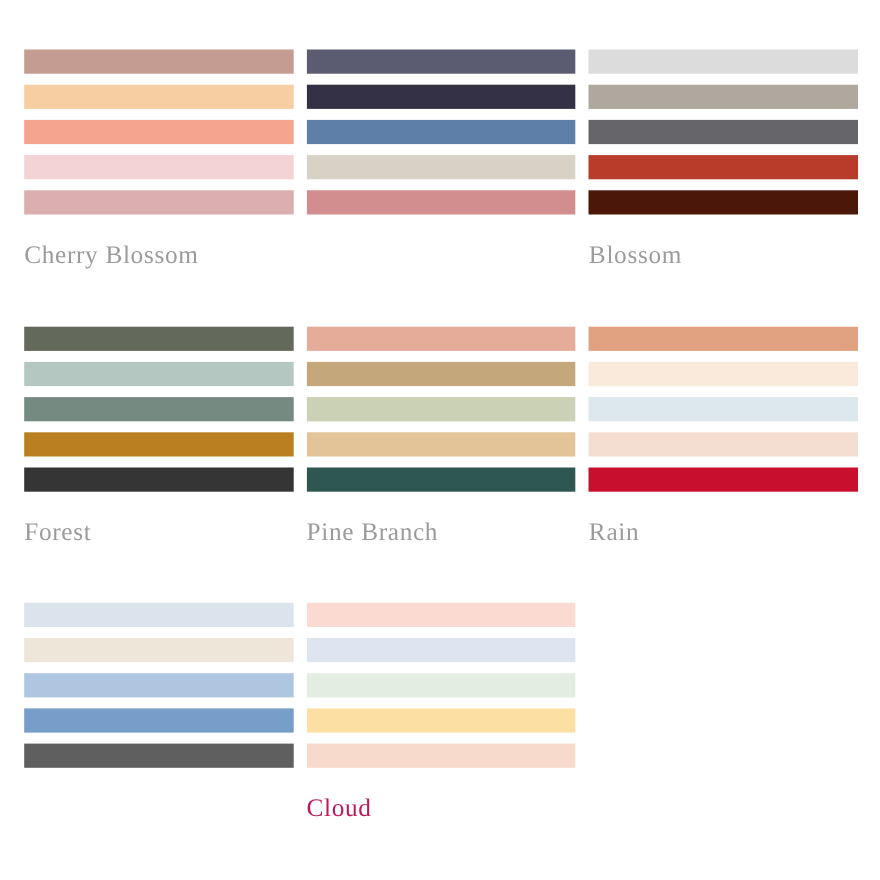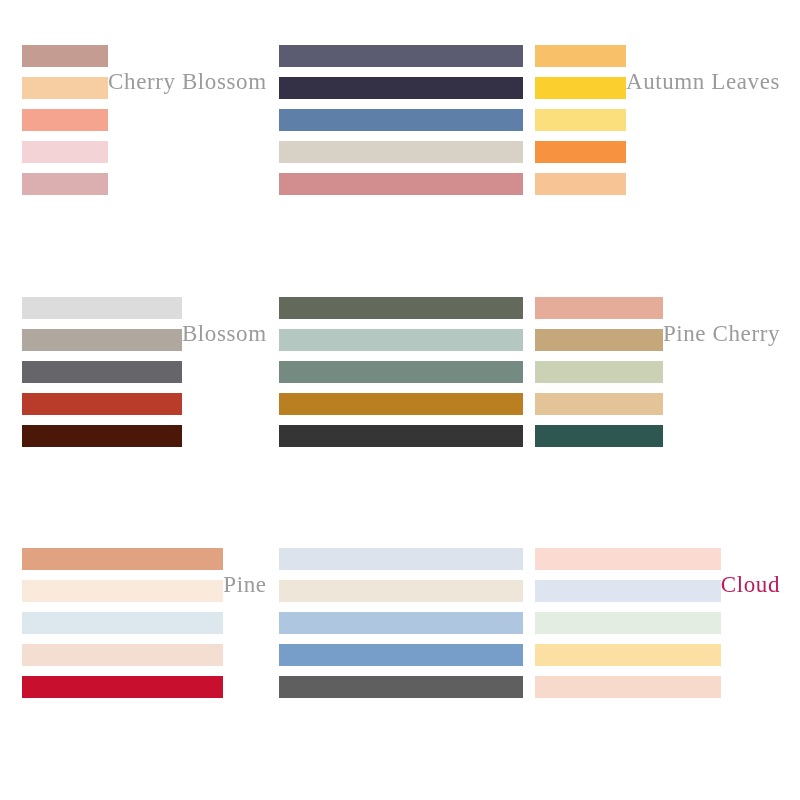--- a/index.html
+++ b/index.html
@@ -25,21 +25,21 @@
     display: grid;
     grid-template-columns: repeat(3, 1fr);
     grid-template-rows: repeat(3, 1fr);
     column-gap: 12px;
     row-gap: 0px;
     align-content: start;
   }
 
   .palette-card {
     display: flex;
-    flex-direction: row;
+    flex-direction: column;
     justify-content: flex-start;
   }
 
   .swatch-stack {
     display: flex;
     flex-direction: column;
     width: 100%;
   }
 
   .swatch {
@@ -82,66 +82,57 @@
       <div class="swatch-stack">
         <div class="swatch" style="background-color: rgb(91, 91, 114);"></div>
         <div class="swatch" style="background-color: rgb(52, 49, 70);"></div>
         <div class="swatch" style="background-color: rgb(94, 128, 168);"></div>
         <div class="swatch" style="background-color: rgb(216, 210, 198);"></div>
         <div class="swatch" style="background-color: rgb(210, 142, 142);"></div>
       </div>
     </div>
     <div class="palette-card">
       <div class="swatch-stack">
-        <div class="swatch" style="background-color: rgb(248, 193, 105);"></div>
-        <div class="swatch" style="background-color: rgb(251, 208, 46);"></div>
-        <div class="swatch" style="background-color: rgb(250, 223, 124);"></div>
-        <div class="swatch" style="background-color: rgb(247, 146, 64);"></div>
-        <div class="swatch" style="background-color: rgb(247, 196, 150);"></div>
-      </div>
-      <div class="palette-label" style="color: rgb(155, 155, 155);">Autumn Leaves</div>
-    </div>
-    <div class="palette-card">
-      <div class="swatch-stack">
         <div class="swatch" style="background-color: rgb(220, 220, 220);"></div>
         <div class="swatch" style="background-color: rgb(176, 167, 158);"></div>
         <div class="swatch" style="background-color: rgb(102, 102, 106);"></div>
         <div class="swatch" style="background-color: rgb(185, 60, 43);"></div>
         <div class="swatch" style="background-color: rgb(75, 23, 9);"></div>
       </div>
       <div class="palette-label" style="color: rgb(155, 155, 155);">Blossom</div>
     </div>
     <div class="palette-card">
       <div class="swatch-stack">
         <div class="swatch" style="background-color: rgb(100, 106, 91);"></div>
         <div class="swatch" style="background-color: rgb(180, 200, 193);"></div>
         <div class="swatch" style="background-color: rgb(117, 139, 129);"></div>
         <div class="swatch" style="background-color: rgb(185, 127, 32);"></div>
         <div class="swatch" style="background-color: rgb(53, 53, 53);"></div>
       </div>
+      <div class="palette-label" style="color: rgb(155, 155, 155);">Forest</div>
     </div>
     <div class="palette-card">
       <div class="swatch-stack">
         <div class="swatch" style="background-color: rgb(228, 172, 153);"></div>
         <div class="swatch" style="background-color: rgb(196, 168, 124);"></div>
         <div class="swatch" style="background-color: rgb(203, 209, 181);"></div>
         <div class="swatch" style="background-color: rgb(227, 195, 152);"></div>
         <div class="swatch" style="background-color: rgb(47, 87, 81);"></div>
       </div>
-      <div class="palette-label" style="color: rgb(155, 155, 155);">Pine Cherry</div>
+      <div class="palette-label" style="color: rgb(155, 155, 155);">Pine Branch</div>
     </div>
     <div class="palette-card">
       <div class="swatch-stack">
         <div class="swatch" style="background-color: rgb(225, 162, 129);"></div>
         <div class="swatch" style="background-color: rgb(250, 234, 220);"></div>
         <div class="swatch" style="background-color: rgb(221, 231, 238);"></div>
         <div class="swatch" style="background-color: rgb(243, 222, 209);"></div>
         <div class="swatch" style="background-color: rgb(200, 16, 46);"></div>
       </div>
-      <div class="palette-label" style="color: rgb(155, 155, 155);">Pine</div>
+      <div class="palette-label" style="color: rgb(155, 155, 155);">Rain</div>
     </div>
     <div class="palette-card">
       <div class="swatch-stack">
         <div class="swatch" style="background-color: rgb(221, 227, 237);"></div>
         <div class="swatch" style="background-color: rgb(239, 230, 218);"></div>
         <div class="swatch" style="background-color: rgb(175, 198, 224);"></div>
         <div class="swatch" style="background-color: rgb(119, 158, 201);"></div>
         <div class="swatch" style="background-color: rgb(95, 95, 95);"></div>
       </div>
     </div>

